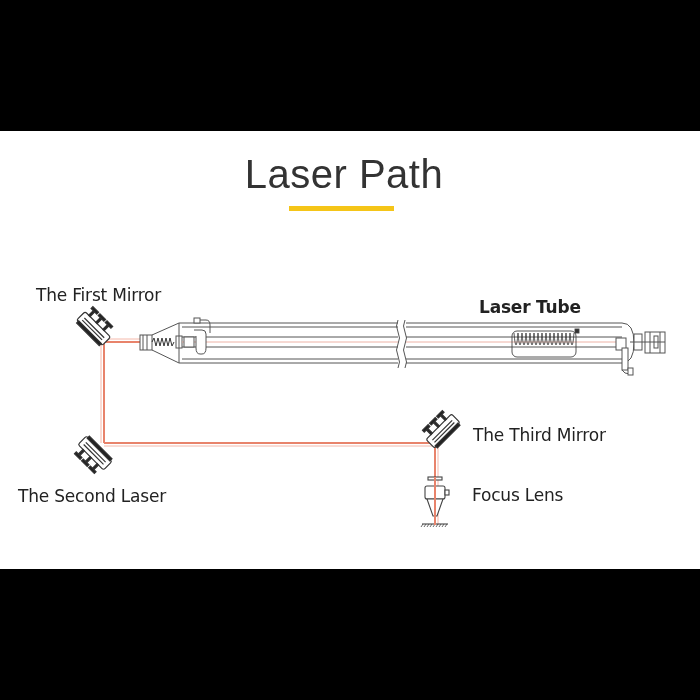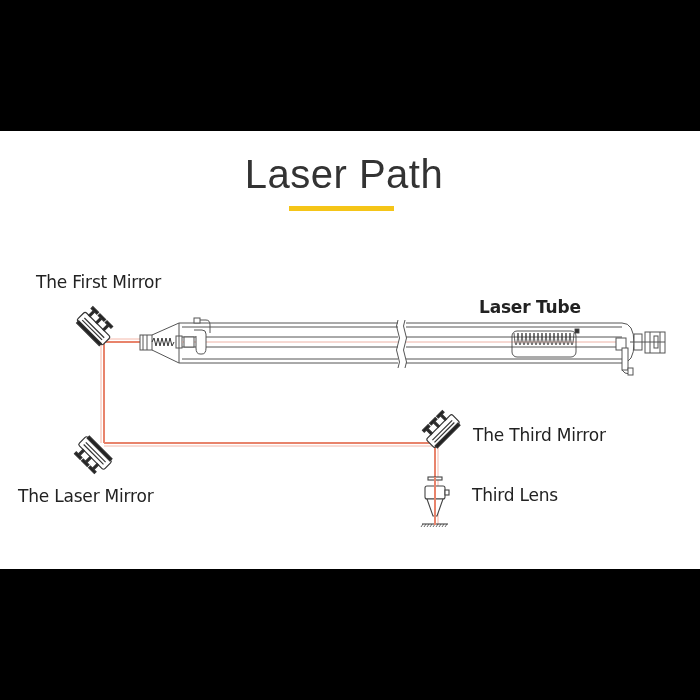--- a/index.html
+++ b/index.html
@@ -148,17 +148,17 @@
     <rect x="628" y="368" width="5" height="7" fill="#fff"></rect>
     <rect x="634" y="334" width="8" height="16" fill="#fff"></rect>
     <rect x="645" y="332" width="20" height="21" fill="#fff"></rect>
     <line x1="650" y1="332" x2="650" y2="353"></line>
     <line x1="660" y1="332" x2="660" y2="353"></line>
     <rect x="654" y="336" width="4" height="12" fill="#fff"></rect>
     <line x1="630" y1="342" x2="665" y2="342"></line>
   </g>
 </svg>
 
-<div class="label" style="left:36px; top:272px;text-align:right;">The First Mirror</div>
+<div class="label" style="left:36px; top:285px;text-align:right;">The First Mirror</div>
 <div class="label" style="left:479px; top:297px;font-weight:bold;">Laser Tube</div>
-<div class="label" style="left:18px; top:486px;">The Laser Mirror</div>
+<div class="label" style="left:18px; top:486px;">The Second Laser</div>
 <div class="label" style="left:473px; top:425px;">The Third Mirror</div>
-<div class="label" style="left:472px; top:485px;">Third Lens</div>
+<div class="label" style="left:472px; top:485px;">Focus Lens</div>
 
 </body></html>

